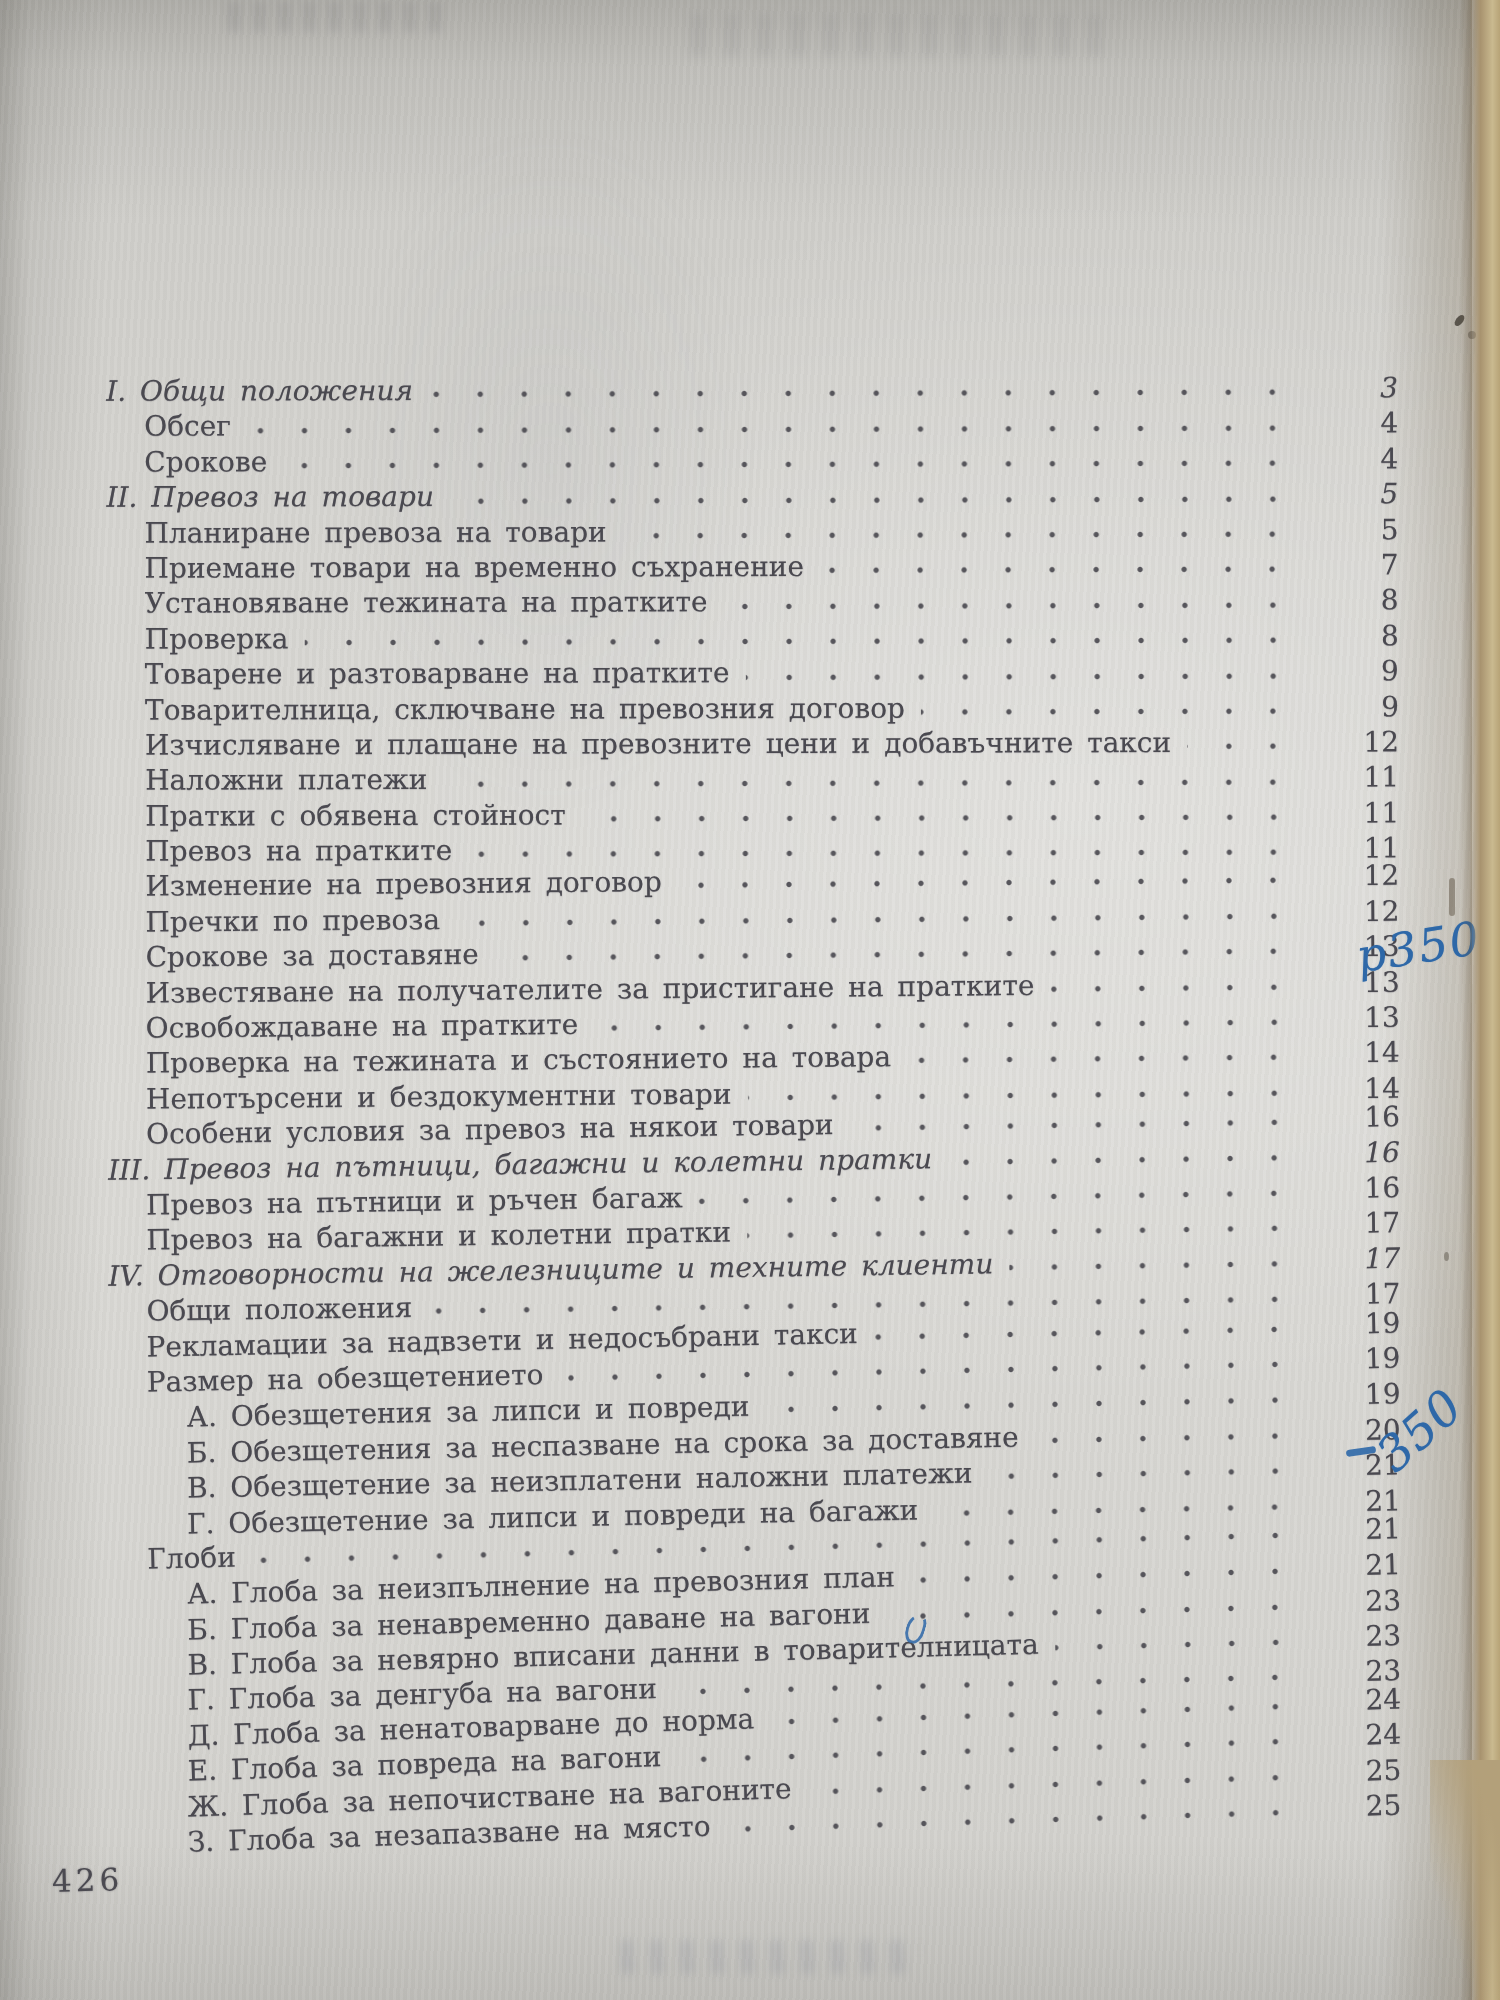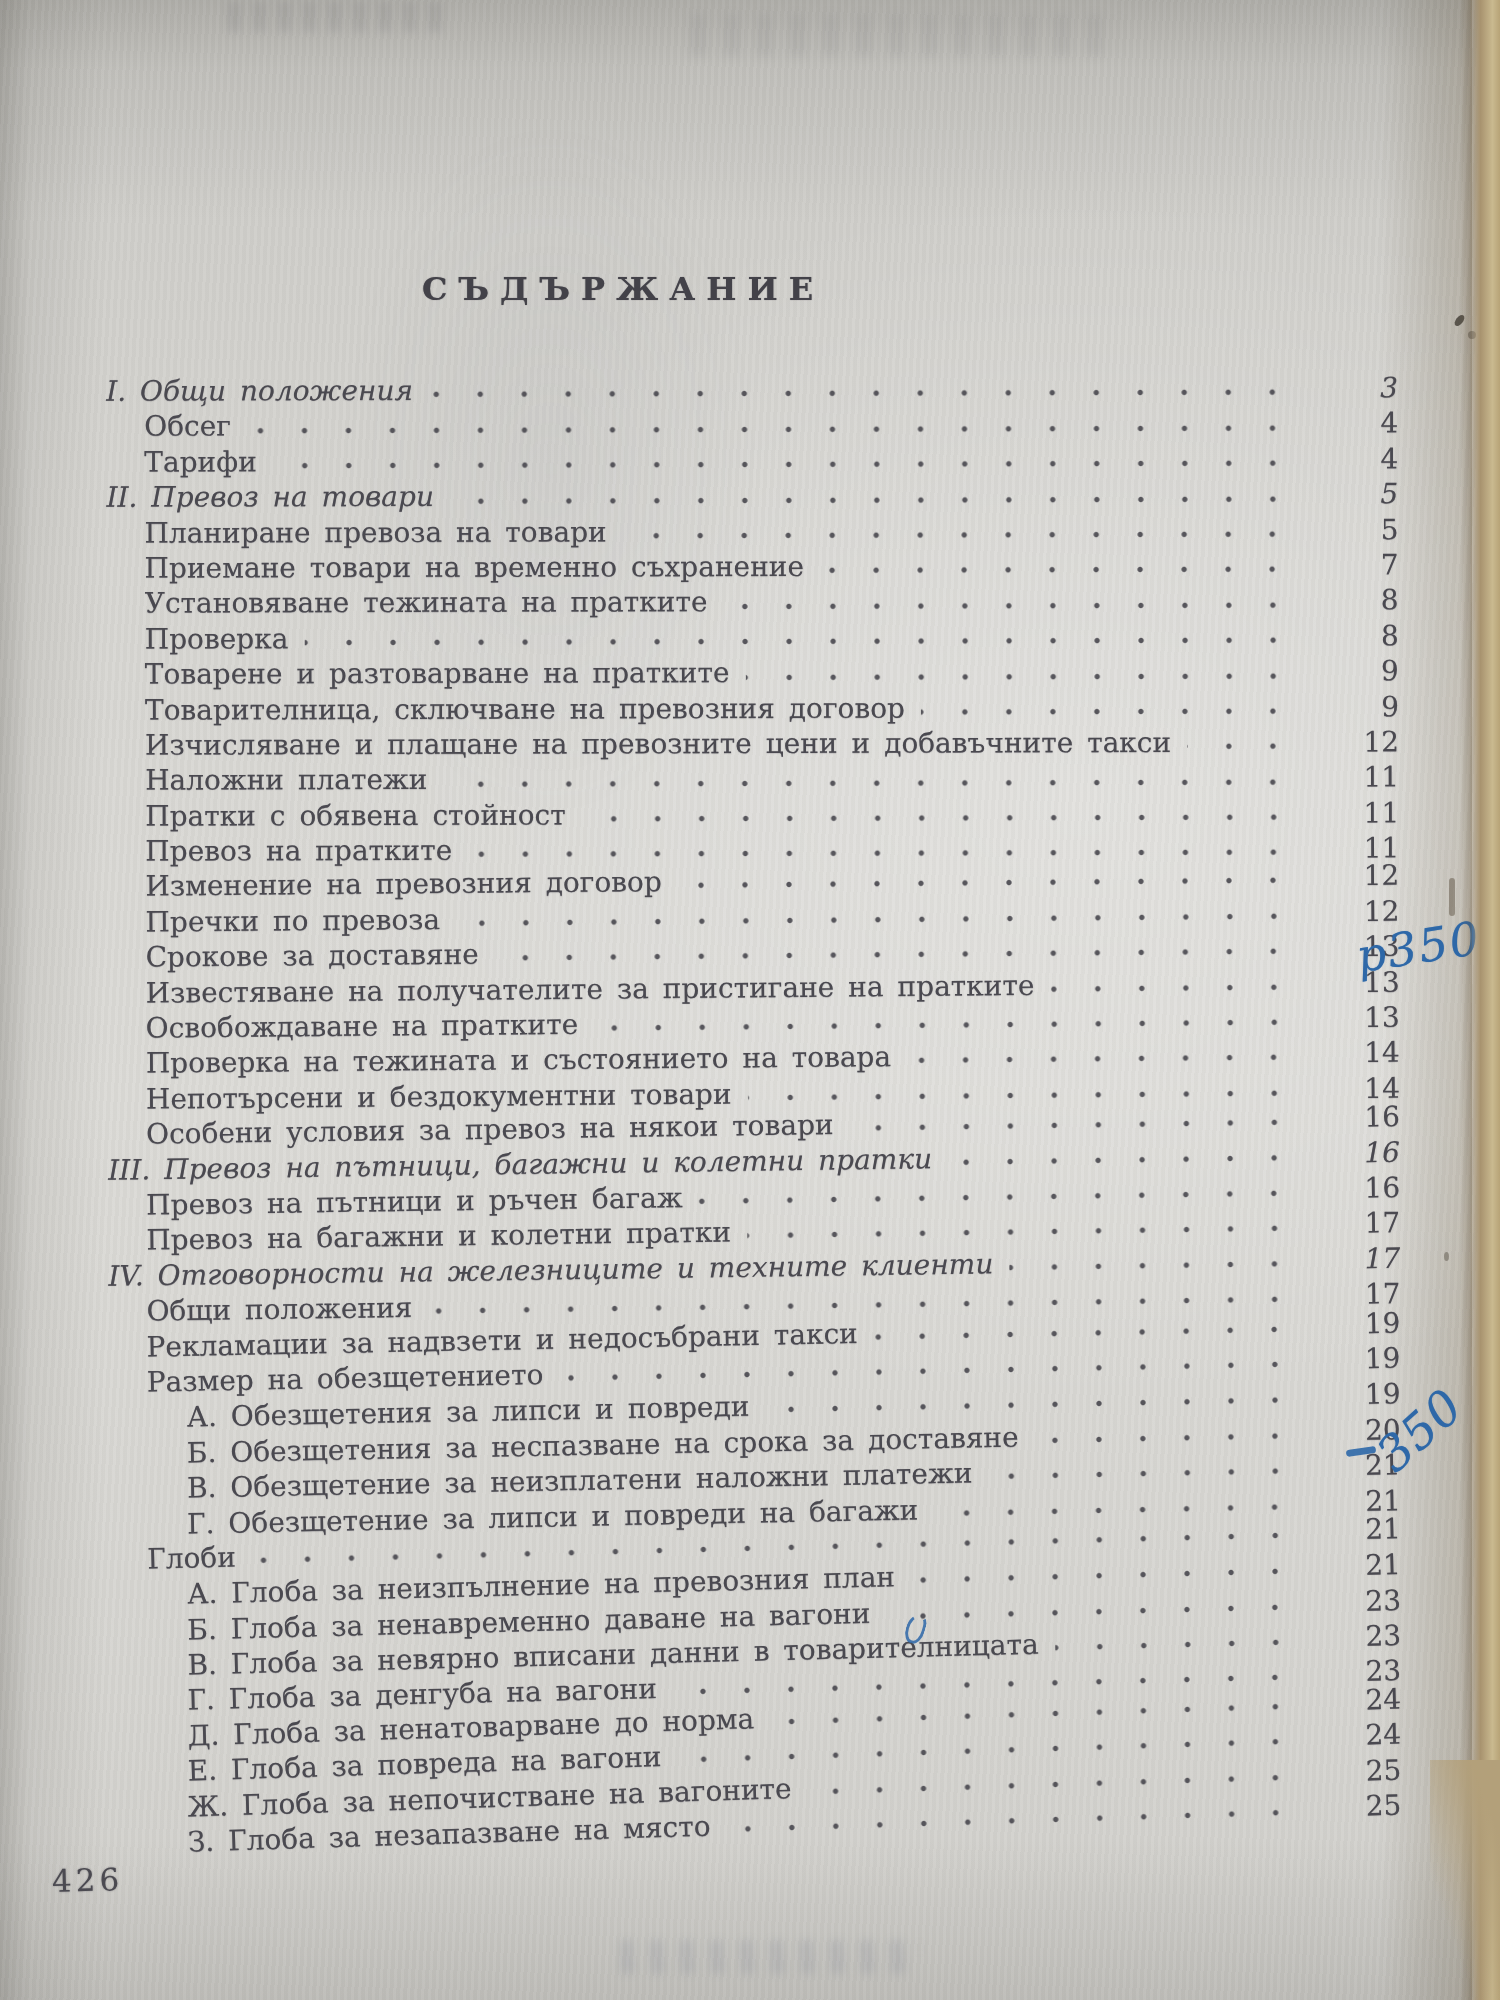--- a/index.html
+++ b/index.html
@@ -87,35 +87,34 @@
 </head>
 <body>
 
 <div class="photo">
 
   <div class="ghost g1"></div>
   <div class="ghost g2"></div>
   <div class="ghost g3"></div>
   <div class="ghost g4"></div>
 
-  <div class="title">СЪДЪРЖАНИЕ</div>
 
   <div class="toc">
       <div class="row lvl0">
         <span class="lbl">I. Общи положения</span>
         <span class="dots"></span>
         <span class="pg">3</span>
       </div>
       <div class="row lvl1">
         <span class="lbl">Обсег</span>
         <span class="dots"></span>
         <span class="pg">4</span>
       </div>
       <div class="row lvl1">
-        <span class="lbl">Тарифи</span>
+        <span class="lbl">Срокове</span>
         <span class="dots"></span>
         <span class="pg">4</span>
       </div>
       <div class="row lvl0">
         <span class="lbl">II. Превоз на товари</span>
         <span class="dots"></span>
         <span class="pg">5</span>
       </div>
       <div class="row lvl1">
         <span class="lbl">Планиране превоза на товари</span>

